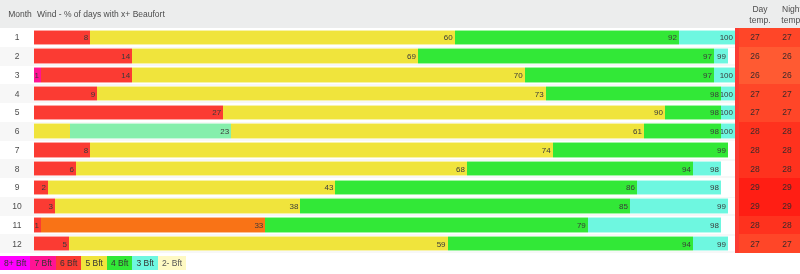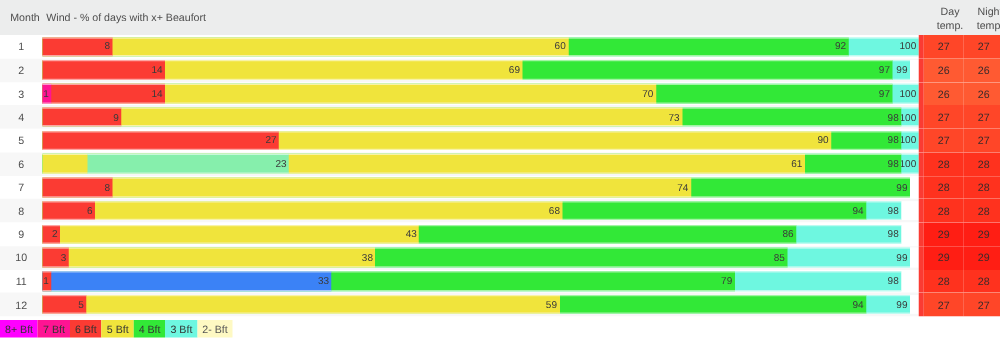--- a/index.html
+++ b/index.html
@@ -258,21 +258,21 @@
       <div class="row alt">
         <div class="row-month">8</div>
         <div class="bar-track">
           <div class="seg" style="left: 0px; width: 701px; background: rgb(255, 255, 255);"></div>
           <div class="seg" style="left: 0px; width: 686.98px; background: rgb(110, 247, 224); z-index: 0;">
             <span class="seg-label">98</span>
           </div>
           <div class="seg" style="left: 0px; width: 658.94px; background: rgb(50, 232, 55); z-index: 1;">
             <span class="seg-label">94</span>
           </div>
-          <div class="seg" style="left: 0px; width: 416px; background: rgb(240, 228, 60); z-index: 3; padding-left: 44px;">
+          <div class="seg" style="left: 17px; width: 416px; background: rgb(240, 228, 60); z-index: 3; padding-left: 44px;">
             <span class="seg-label">68</span>
           </div>
           <div class="seg" style="left: 0px; width: 42.06px; background: rgb(251, 59, 51); z-index: 9;">
             <span class="seg-label">6</span>
           </div>
         </div>
         <div class="chart-edge"></div>
         <div class="temp day" style="background: rgb(255, 50, 30);">28</div>
         <div class="temp night" style="background: rgb(255, 50, 30);">28</div>
       </div>
@@ -321,21 +321,21 @@
       <div class="row">
         <div class="row-month">11</div>
         <div class="bar-track">
           <div class="seg" style="left: 0px; width: 701px; background: rgb(255, 255, 255);"></div>
           <div class="seg" style="left: 0px; width: 686.98px; background: rgb(110, 247, 224); z-index: 0;">
             <span class="seg-label">98</span>
           </div>
           <div class="seg" style="left: 0px; width: 553.79px; background: rgb(50, 232, 55); z-index: 2;">
             <span class="seg-label">79</span>
           </div>
-          <div class="seg" style="left: 0px; width: 231.33px; background: #3b82f6; z-index: 7;">
+          <div class="seg" style="left: 0px; width: 231.33px; background: #f97316; z-index: 7;">
             <span class="seg-label">33</span>
           </div>
           <div class="seg" style="left: 0px; width: 7.01px; background: rgb(251, 59, 51); z-index: 10;">
             <span class="seg-label">1</span>
           </div>
         </div>
         <div class="chart-edge"></div>
         <div class="temp day" style="background: rgb(255, 50, 30);">28</div>
         <div class="temp night" style="background: rgb(255, 50, 30);">28</div>
       </div>

